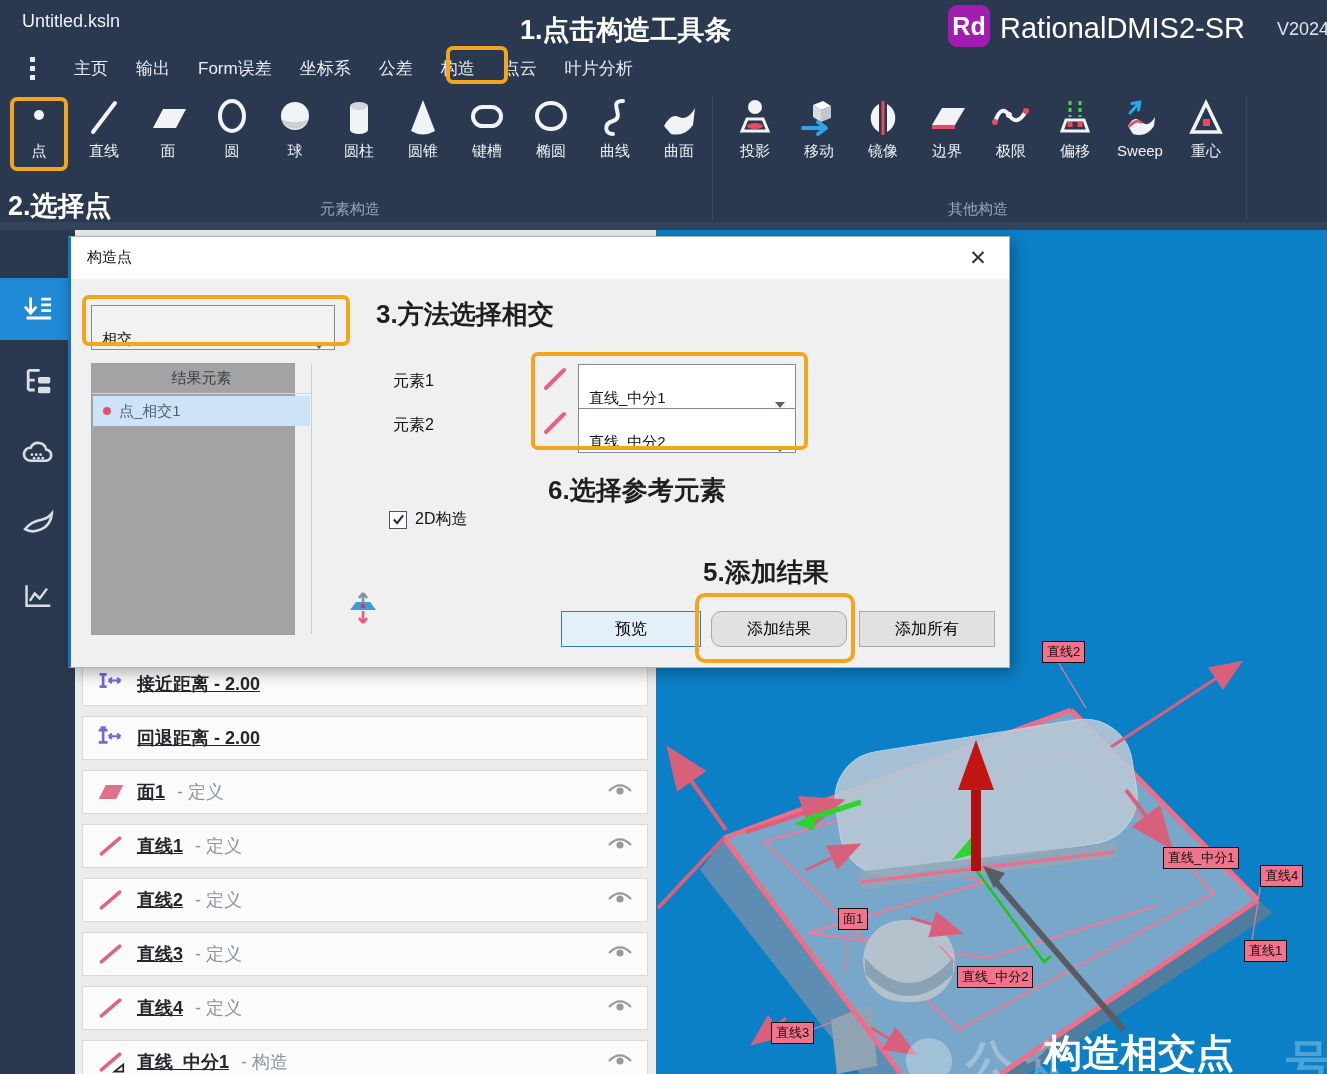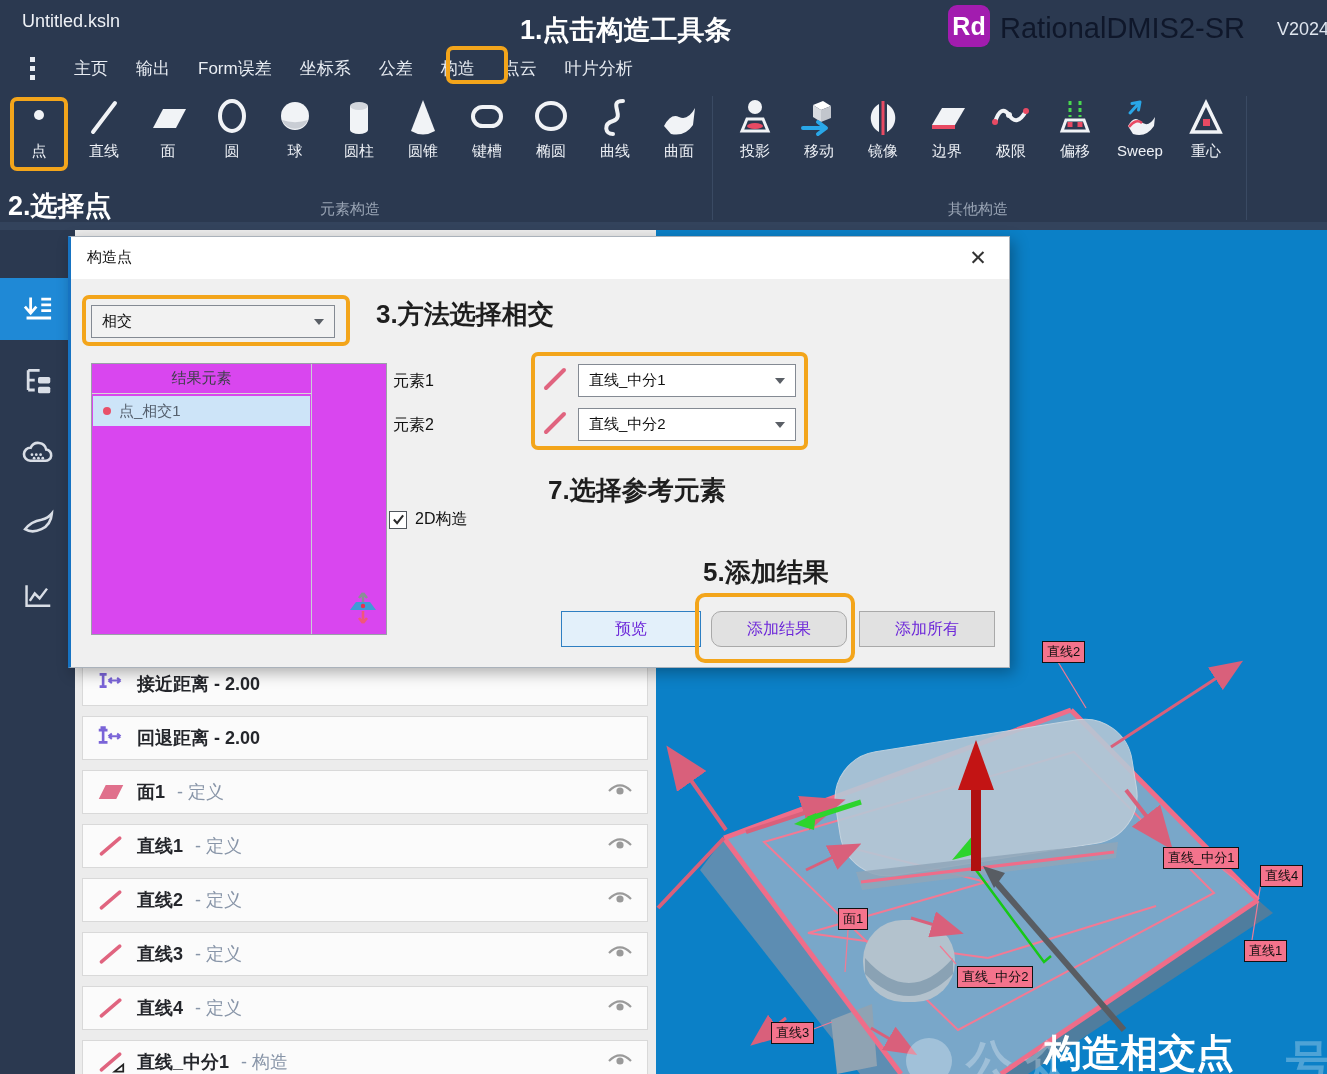--- a/index.html
+++ b/index.html
@@ -14,21 +14,21 @@
   .hamburger { position:absolute; left:30px; top:57px; display:flex; flex-direction:column; gap:4px; cursor:pointer; }
   .hamburger i { width:5px; height:5px; background:#e9edf3; display:block; }
   .menu { position:absolute; left:60px; top:52px; display:flex; align-items:center; height:32px; }
   .menu-item { color:#e9edf3; font-size:17px; padding:4px 14px; white-space:nowrap; cursor:pointer; }
   .menu-item.active { position:relative; }
   .menu-underline { position:absolute; left:458px; top:80px; width:40px; height:4px; background:#f3a51b; border-radius:2px; }
 
   .logo-tile { position:absolute; left:948px; top:5px; width:42px; height:42px; border-radius:9px;
                background:#a21caf; color:#fff; font-weight:800; font-size:25px;
                display:flex; align-items:center; justify-content:center; }
-  .brand { position:absolute; left:1000px; top:12px; font-size:29px; color:#0f172a; white-space:nowrap; }
+  .brand { position:absolute; left:1000px; top:12px; font-size:29px; color:#ffffff; white-space:nowrap; }
   .version { position:absolute; left:1277px; top:19px; font-size:18px; color:#dfe5ee; white-space:nowrap; }
 
   
   .note-light { position:absolute; color:#ffffff; font-size:27px; font-weight:700; white-space:nowrap; }
   
   .note-dark { position:absolute; color:#1e1e1e; font-size:26px; font-weight:700; white-space:nowrap; }
 
   
   .ritem { position:absolute; top:96px; width:64px; height:76px; display:flex; flex-direction:column;
            align-items:center; cursor:pointer; }
@@ -43,21 +43,21 @@
   
   .sidebar { position:absolute; left:0; top:230px; width:75px; height:844px; background:#2b3950; }
   .side-item { position:absolute; left:0; width:75px; height:62px; display:flex; align-items:center; justify-content:center; cursor:pointer; }
   .side-item.active { background:#1f89d6; }
 
   
   .list-panel { position:absolute; left:75px; top:230px; width:581px; height:844px; background:#ececec; }
   .feat-row { position:absolute; left:7px; width:566px; height:44px; background:#fbfbfb;
               border:1px solid #d9d9d9; display:flex; align-items:center; padding:0 14px; gap:12px;
               font-size:18px; color:#24262b; cursor:pointer; }
-  .feat-name { font-weight:700; white-space:nowrap; }
+  .feat-name { font-weight:700; white-space:nowrap;text-decoration:underline; }
   .feat-suffix { color:#8895a8; white-space:nowrap; }
   .feat-eye { margin-left:auto; cursor:pointer; }
 
   
   .viewport { position:absolute; left:656px; top:230px; width:671px; height:844px; background:#0b80c7; overflow:hidden; }
   .tag { position:absolute; background:#f4738c; border:1px solid #111; color:#111;
          font-size:13px; padding:1px 4px; white-space:nowrap; z-index:5; }
   .caption { position:absolute; left:388px; top:798px; color:#fff; font-size:38px; font-weight:700;
              white-space:nowrap; z-index:6; }
   .wm { position:absolute; color:rgba(255,255,255,.28); font-size:46px; font-weight:700; white-space:nowrap; z-index:4; }
@@ -66,42 +66,42 @@
 
   
   .dialog { position:absolute; left:68px; top:236px; width:942px; height:432px; background:#f0f0f0;
             border:1px solid #aab2bb; border-left:3px solid #1673c2;
             box-shadow:4px 5px 14px rgba(0,0,0,.30); z-index:40; }
   .dlg-titlebar { position:absolute; left:0; top:0; width:100%; height:42px; background:#ffffff; }
   .dlg-title { position:absolute; left:16px; top:11px; font-size:15px; color:#111; }
   .dlg-close { position:absolute; right:16px; top:6px; font-size:21px; color:#333; width:30px; height:30px;
                display:flex; align-items:center; justify-content:center; cursor:pointer; }
 
-  .combo { position:absolute; height:33px; background:#fff; border:1px solid #848a93;
-           display:flex; align-items:center; padding:0 10px; font-size:15px; color:#111; cursor:pointer; }
+  .combo { position:absolute; height:45px; background:#fff; border:1px solid #848a93;
+           display:flex; align-items:flex-end; padding:0 10px; font-size:15px; color:#111; cursor:pointer; }
   .combo .chev { margin-left:auto; width:0; height:0; border-left:5px solid transparent;
                  border-right:5px solid transparent; border-top:6px solid #5a5f66; }
   .combo.gray { background:#f2f2f2; }
 
-  .listbox { position:absolute; left:20px; top:126px; width:296px; height:272px; background:#d946ef; border:1px solid #9aa0a8; }
+  .listbox { position:absolute; left:20px; top:126px; width:204px; height:272px; background:#a3a3a3; border:1px solid #9aa0a8; }
   .listbox .col-div { position:absolute; left:219px; top:0; bottom:0; width:1px; background:#c9ced4; }
   .listbox .lb-head { position:absolute; left:0; top:0; width:219px; height:30px; border-bottom:1px solid #d6d6d6;
                       display:flex; align-items:center; justify-content:center; font-size:15px; color:#3a3f46; }
   .lb-item { position:absolute; left:1px; top:32px; width:217px; height:30px; background:#cde4f8;
              display:flex; align-items:center; gap:8px; padding:0 10px; font-size:15px; color:#55606e; cursor:pointer; }
   .lb-dot { width:8px; height:8px; border-radius:50%; background:#e8506a; }
 
   .elem-label { position:absolute; font-size:16px; color:#111; white-space:nowrap; }
   .check-row { position:absolute; left:318px; top:272px; display:flex; align-items:center; gap:8px; cursor:pointer; }
   .check-box { width:18px; height:18px; background:#fff; border:1px solid #50555c; display:flex;
                align-items:center; justify-content:center; }
   .check-label { font-size:16px; color:#111; }
 
   .btn { position:absolute; top:374px; height:36px; display:flex; align-items:center; justify-content:center;
-         font-size:16px; color:#6d28d9; cursor:pointer; }
+         font-size:16px; color:#000000; cursor:pointer; }
   .btn-preview { left:490px; width:140px; background:#e3f0fa; border:1px solid #2e7fc2; }
   .btn-gray { background:#e1e1e1; border:1px solid #a9a9a9; }
 
   .slash-ic { position:absolute; }
   .probe-ic { position:absolute; left:275px; top:352px; }
 </style>
 </head>
 <body>
 
 <div class="chrome"></div>
@@ -527,21 +527,21 @@
 
   <div class="combo" style="left:507px; top:127px; width:218px;">
     <span>直线_中分1</span>
       <span class="chev"></span>
   </div>
   <div class="combo" style="left:507px; top:171px; width:218px;">
     <span>直线_中分2</span>
       <span class="chev"></span>
   </div>
 
-  <div class="note-dark" style="left:477px; top:236px;">7.选择参考元素</div>
+  <div class="note-dark" style="left:477px; top:236px;">6.选择参考元素</div>
 
   <div class="check-row">
     <span class="check-box">
       <svg width="13" height="13" viewBox="0 0 14 14">
           <polyline points="2,7 5.5,11 12,2.5" fill="none" stroke="#2b2b2b" stroke-width="2.2"></polyline>
         </svg>
     </span>
     <span class="check-label">2D构造</span>
   </div>
 

